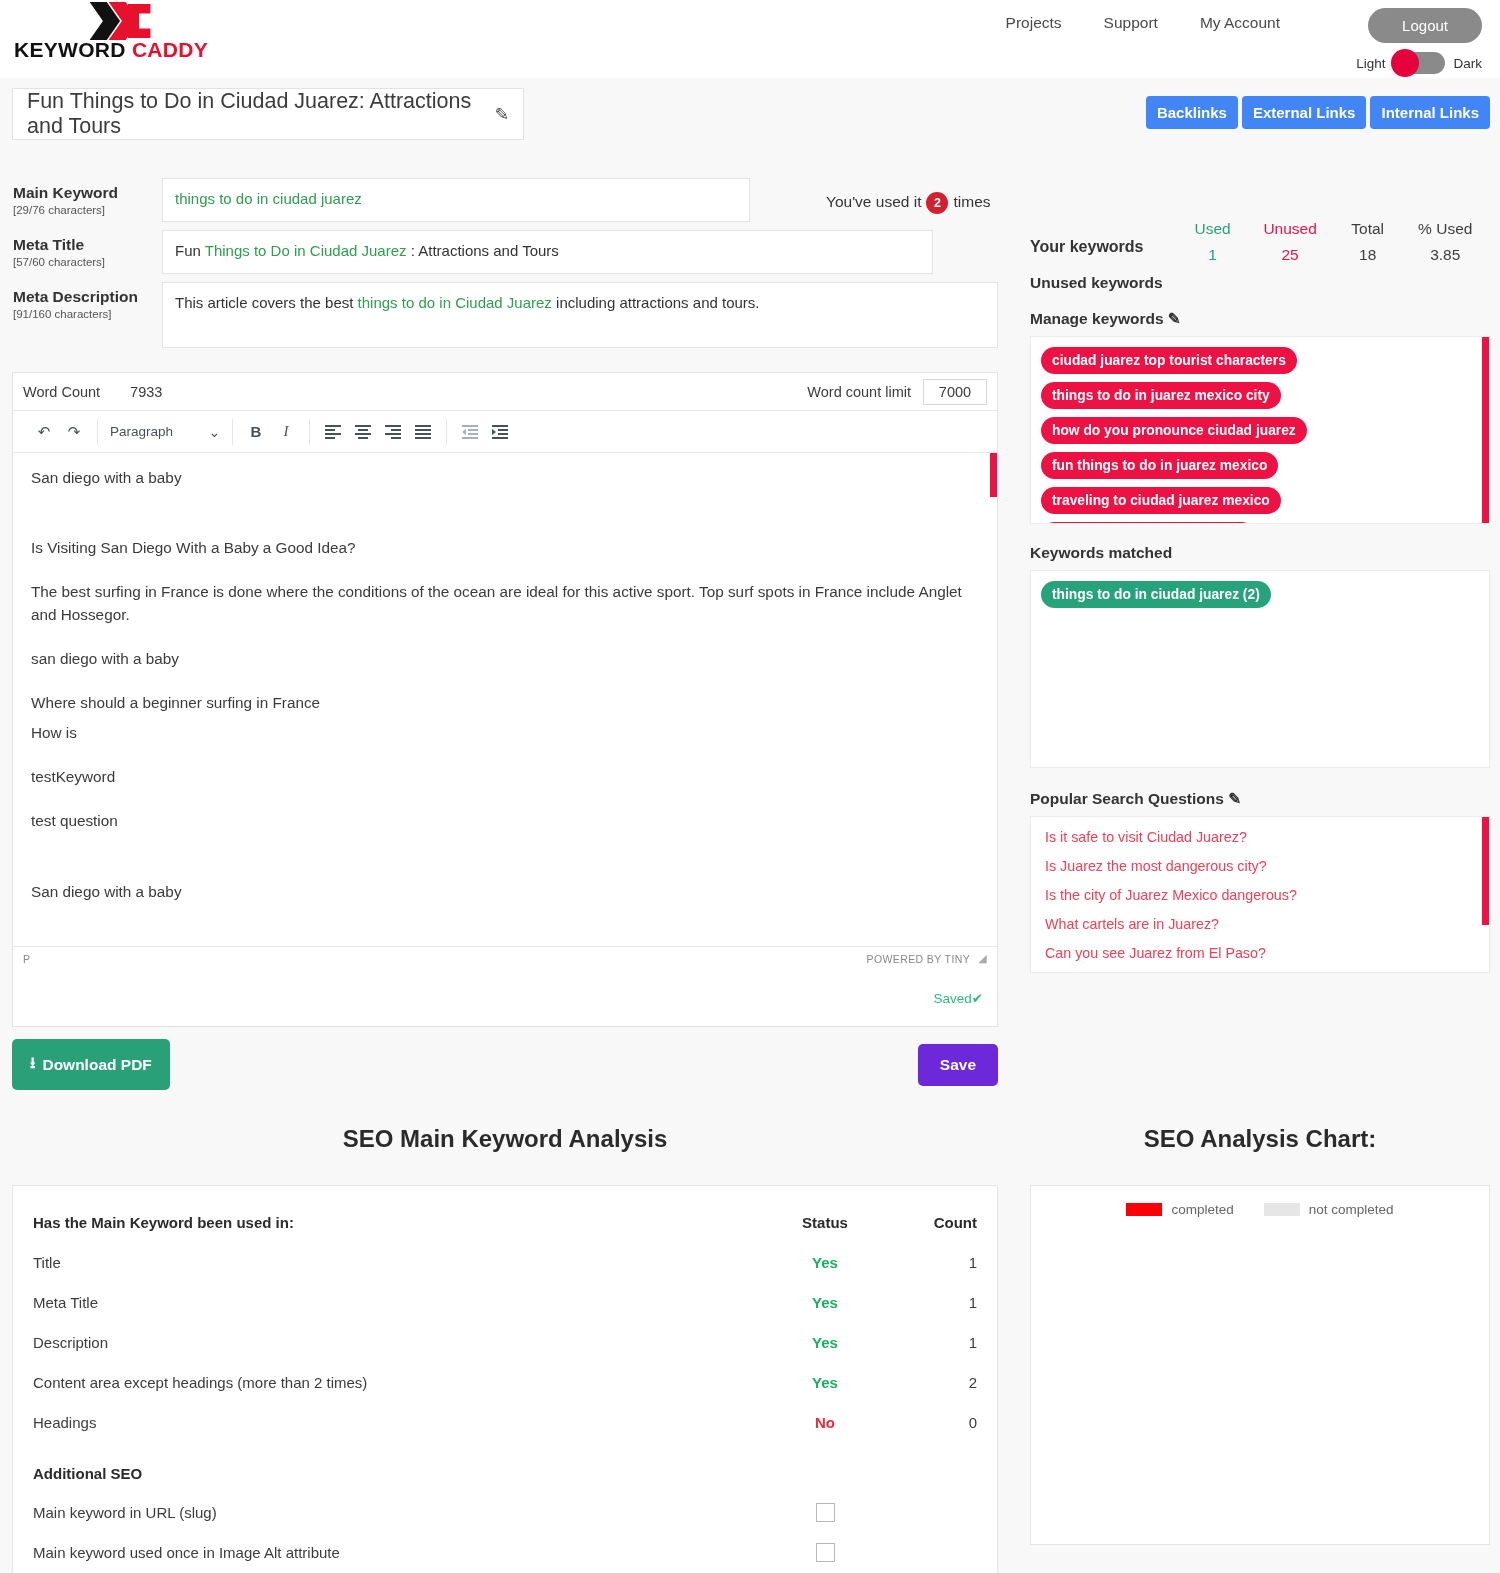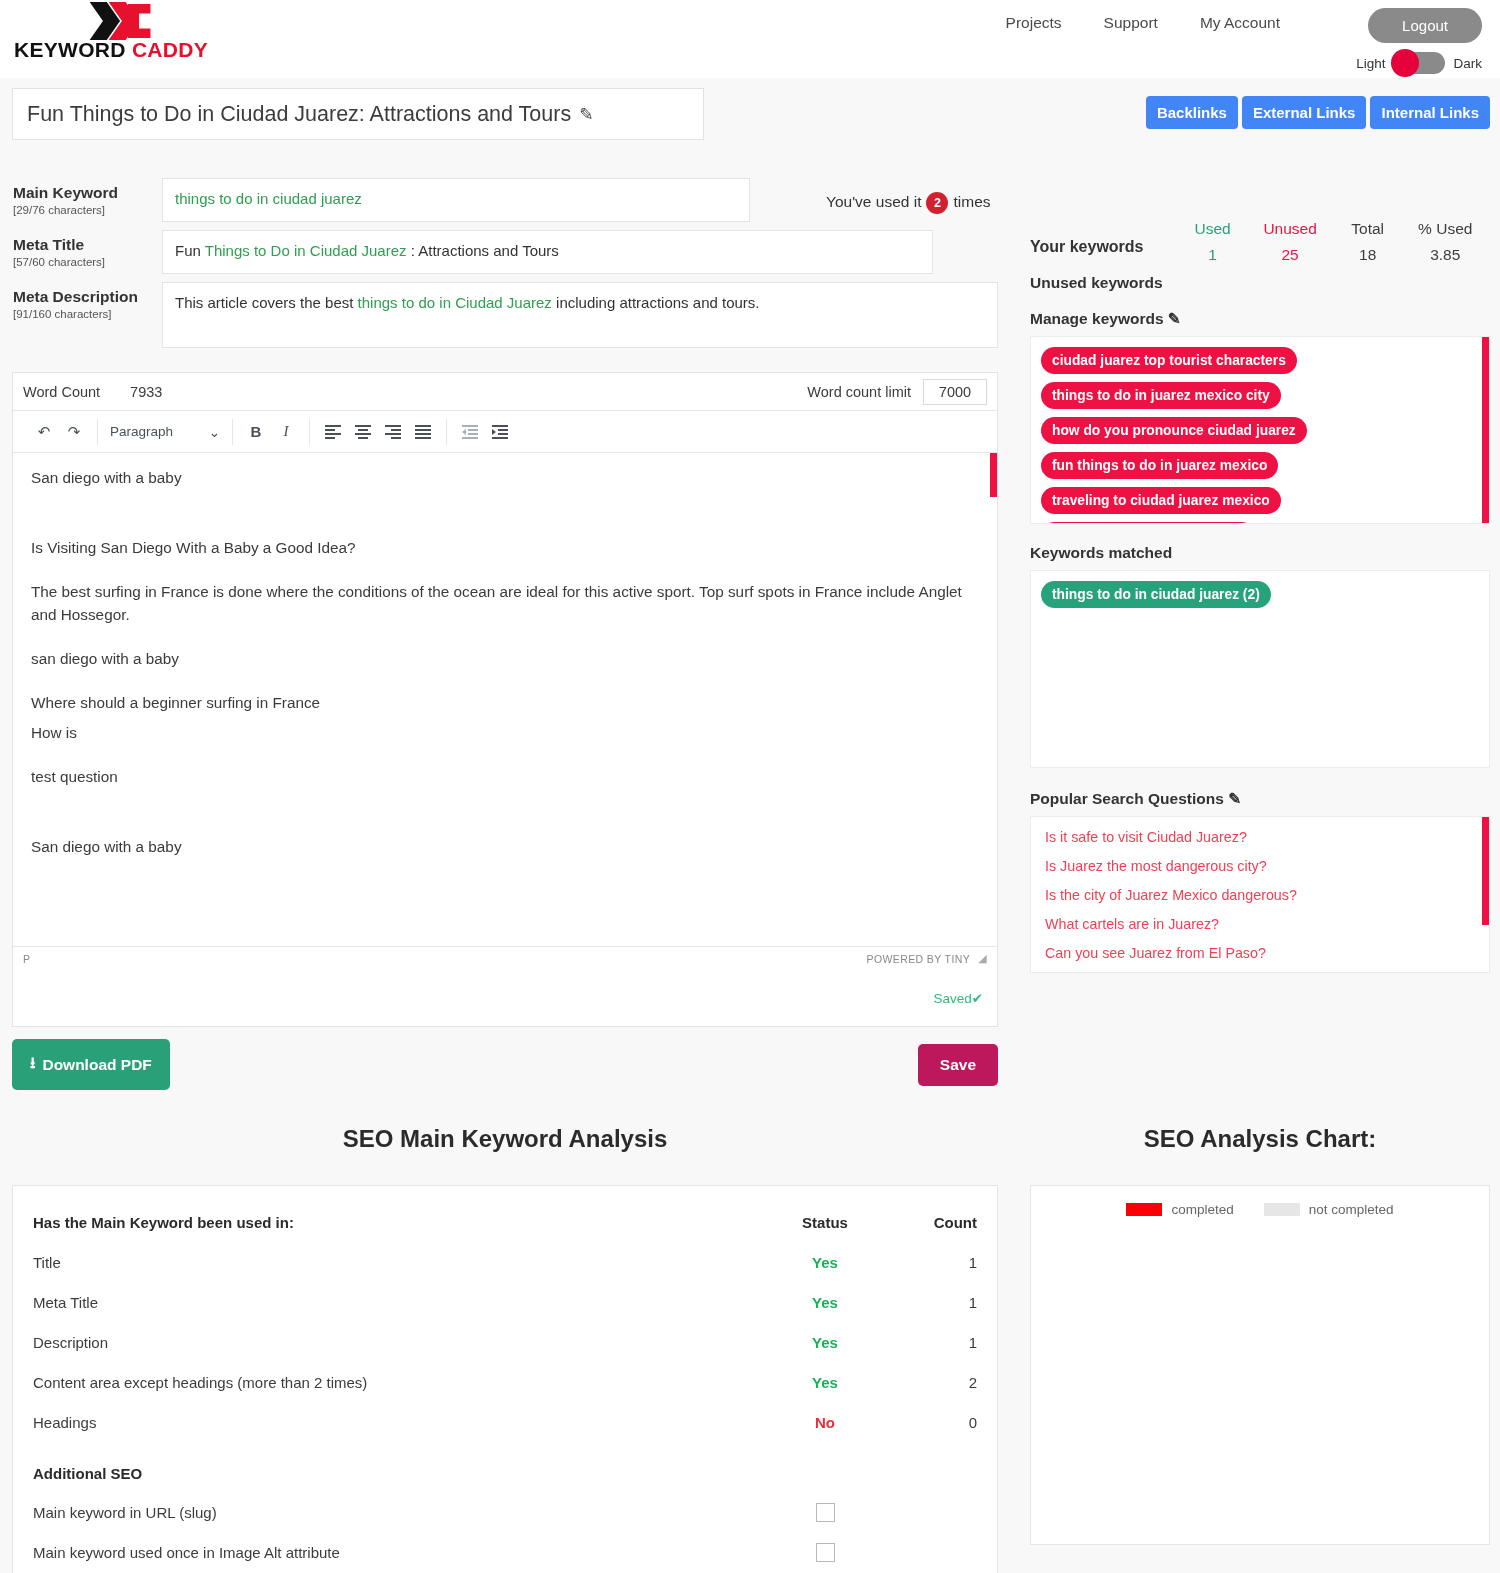--- a/index.html
+++ b/index.html
@@ -47,21 +47,21 @@
     position:absolute; left:-2px; top:-3px; width:28px; height:28px;
     border-radius:50%; background:#e6003c;
   }
 
   
   .titlebar-zone {
     position:absolute; top:78px; left:0; width:1500px; height:72px;
     background:#f8f8f8;
   }
   .doc-title {
-    position:absolute; left:12px; top:10px; width:692px; height:52px;
+    position:absolute; left:12px; top:10px; width:512px; height:52px;
     background:#fff; border:1px solid #e2e2e2;
     display:flex; align-items:center; padding:0 14px;
     font-size:21.5px; color:#3c3c3c;
   }
   .doc-title .pencil { margin-left:8px; font-size:17px; }
   .link-btns { position:absolute; right:10px; top:18px; display:flex; gap:4px; }
   .link-btn {
     background:#4285f4; color:#fff; border:none; border-radius:4px;
     padding:8px 11px; font-size:15px; font-weight:700; cursor:pointer;
     font-family:"Liberation Sans", sans-serif;
@@ -142,21 +142,21 @@
     padding-right:14px; font-size:13.5px; color:#2bbd7e; gap:0;
   }
 
   .btn-row { margin:12px 12px 0 12px; width:986px; display:flex; align-items:center; }
   .btn-green {
     background:#2aa079; color:#fff; border:none; border-radius:5px;
     padding:12px 18px; font-size:15.5px; font-weight:700; cursor:pointer;
     font-family:"Liberation Sans", sans-serif; display:flex; align-items:center; gap:7px;
   }
   .btn-save {
-    margin-left:auto; background:#be185d; color:#fff; border:none; border-radius:5px;
+    margin-left:auto; background:#6d28d9; color:#fff; border:none; border-radius:5px;
     padding:12px 22px; font-size:15.5px; font-weight:700; cursor:pointer;
     font-family:"Liberation Sans", sans-serif;
   }
 
   
   .right-col { position:absolute; left:1020px; top:150px; width:480px; }
 
   .kw-stats { display:flex; align-items:flex-start; padding:70px 16px 0 10px; }
   .kw-stats .ttl { font-size:16px; font-weight:700; color:#333; padding-top:18px; width:152px; }
   .stat { width:82px; text-align:center; }
@@ -413,20 +413,21 @@
       </div>
 
       <div class="ed-body">
         <div class="ed-scroll"></div>
         <p class="gap">San diego with a baby</p>
         <p>Is Visiting San Diego With a Baby a Good Idea?</p>
         <p>The best surfing in France is done where the conditions of the ocean are ideal for this active sport. Top surf spots in France include Anglet and Hossegor.</p>
         <p>san diego with a baby</p>
         <p class="tight">Where should a beginner surfing in France</p>
         <p>How is</p>
+        <p>testKeyword</p>
         <p class="gap">test question</p>
         <p class="gap">San diego with a baby</p>
 
       </div>
 
       <div class="ed-status">
         <span>P</span>
         <span class="tiny">POWERED BY TINY</span>
         <span class="grip">◢</span>
       </div>

